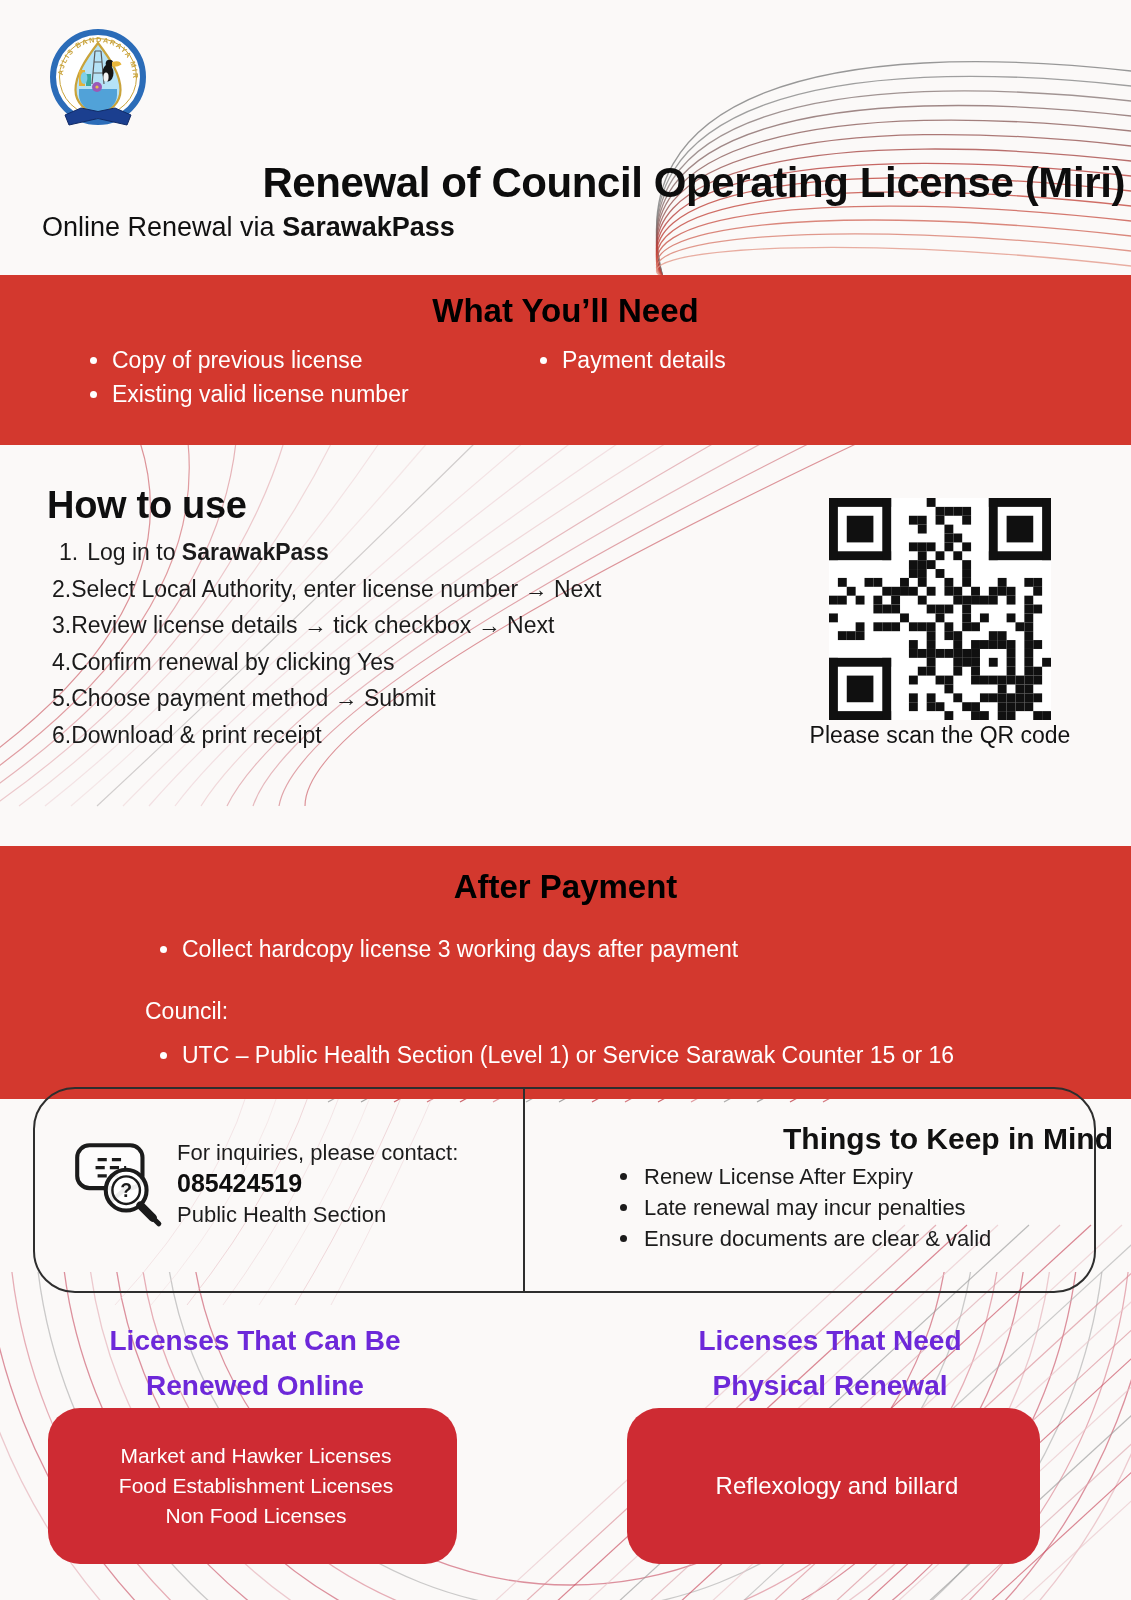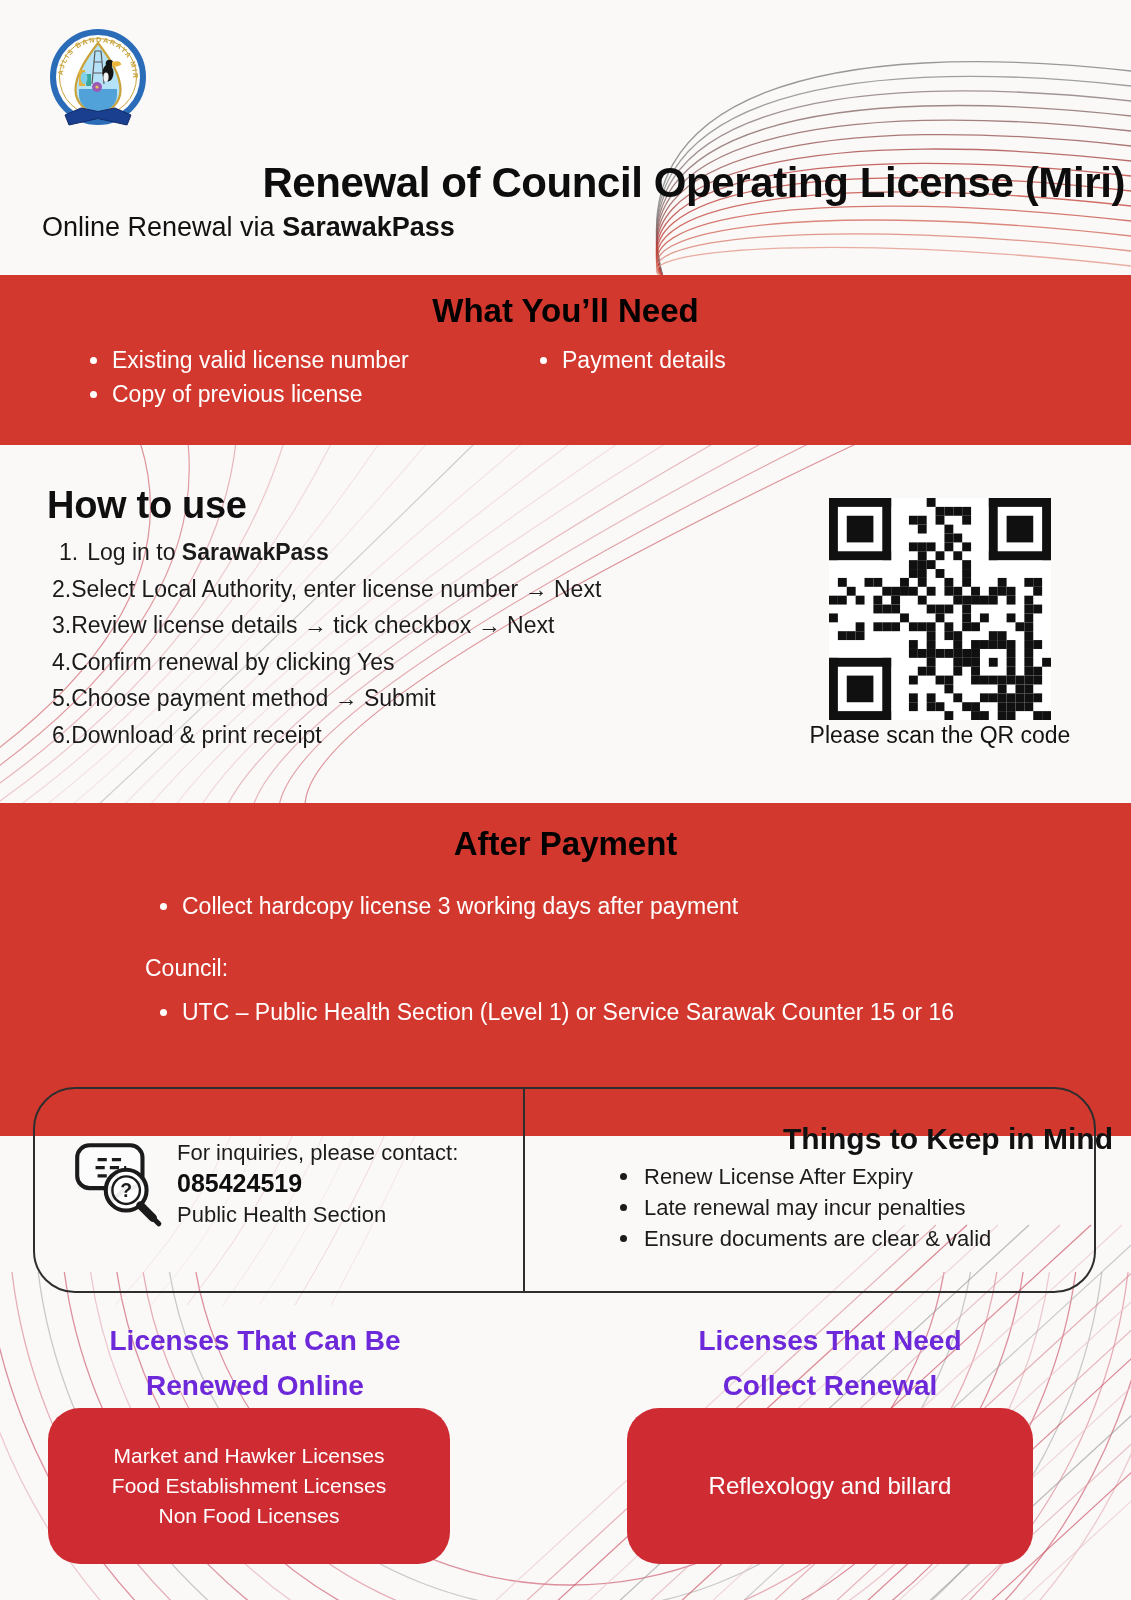--- a/index.html
+++ b/index.html
@@ -15,21 +15,21 @@
   .content{position:relative;z-index:1;}
 
   
   #logo{left:48px;top:28px;width:100px;height:106px;}
   #title{left:40px;top:158px;width:1085px;font-size:42px;line-height:50px;font-weight:800;color:#0d0d0d;letter-spacing:-0.4px;margin:0;text-align:right;}
   #subtitle{left:42px;top:212px;font-size:27px;color:#111;margin:0;}
 
   
   .band{left:0;width:1131px;background:var(--band-red,#d3382e);}
   #band1{top:275px;height:170px;}
-  #band2{top:803px;height:333px;}
+  #band2{top:846px;height:253px;}
   .band h2{margin:0;text-align:center;font-size:33px;font-weight:800;color:#000;}
   #band1 h2{padding-top:17px;}
   #band2 h2{padding-top:22px;}
   .wlist{list-style:none;margin:0;padding:0;position:absolute;}
   .wlist li,.brow{display:flex;align-items:center;gap:15px;color:#fff;font-size:23px;line-height:34px;}
   .dot{width:7px;height:7px;border-radius:50%;background:#fff;flex:none;}
   .dot.dark{background:#1b1b1b;}
   #need-left{left:90px;top:68px;}
   #need-right{left:540px;top:68px;}
   #after-b1{left:160px;top:86px;}
@@ -56,21 +56,21 @@
   #contact-phone{font-size:25px;font-weight:800;color:#0e0e0e;}
   #mind-title{position:absolute;left:488px;top:16px;width:573px;text-align:right;font-size:30px;font-weight:800;color:#111;margin:17px;}
   #mind-list{left:585px;top:72px;}
   #mind-list li{color:#1c1c1c;font-size:22px;line-height:31px;gap:17px;}
 
   
   .col-heading{position:absolute;top:1318px;width:400px;text-align:center;font-size:28px;line-height:45px;font-weight:800;color:#6d28d9;margin:0;}
   #online-heading{left:55px;}
   #physical-heading{left:630px;}
   .redbox{position:absolute;top:1408px;height:156px;border-radius:32px;background:var(--box-red,#ce2b33);
-    display:flex;flex-direction:column;align-items:center;justify-content:center;color:#fff;text-align:center;}
+    display:flex;flex-direction:column;align-items:center;justify-content:center;color:#fff;text-align:center;padding-left:7px;}
   #online-box{left:48px;width:402px;font-size:21px;line-height:30px;}
   #physical-box{left:627px;width:406px;font-size:24px;}
 </style>
 </head>
 <body>
 
 <svg id="bg" width="1131" height="1600">
   <defs>
     <clipPath id="clip-bottom">
         <rect x="0" y="1272" width="1131" height="328"></rect>
@@ -198,25 +198,25 @@
   </svg>
 
   <h1 id="title" class="abs">Renewal of Council Operating License (Miri)</h1>
   <p id="subtitle" class="abs"><span>Online Renewal via </span><b>SarawakPass</b></p>
 
   <section id="band1" class="band abs">
     <h2>What You’ll Need</h2>
     <ul id="need-left" class="wlist">
       <li>
           <span class="dot"></span>
+          <span>Copy of previous license</span>
+        </li>
+      <li>
+          <span class="dot"></span>
           <span>Existing valid license number</span>
-        </li>
-      <li>
-          <span class="dot"></span>
-          <span>Copy of previous license</span>
         </li>
     </ul>
     <ul id="need-right" class="wlist">
       <li>
           <span class="dot"></span>
           <span>Payment details</span>
         </li>
     </ul>
   </section>
 
@@ -475,21 +475,21 @@
         </li>
     </ul>
   </section>
 
   <h3 id="online-heading" class="col-heading">
     <div>Licenses That Can Be</div>
     <div>Renewed Online</div>
   </h3>
   <h3 id="physical-heading" class="col-heading">
     <div>Licenses That Need</div>
-    <div>Collect Renewal</div>
+    <div>Physical Renewal</div>
   </h3>
 
   <div id="online-box" class="redbox">
     <div>Market and Hawker Licenses</div>
     <div>Food Establishment Licenses</div>
     <div>Non Food Licenses</div>
   </div>
   <div id="physical-box" class="redbox">
     <div>Reflexology and billard</div>
   </div>

